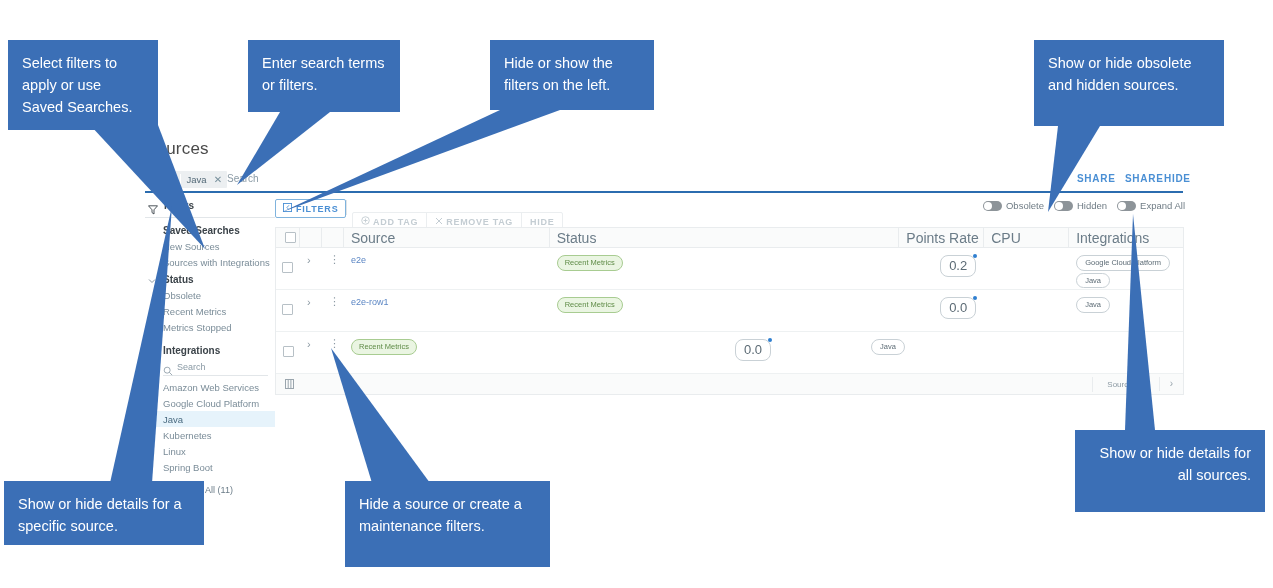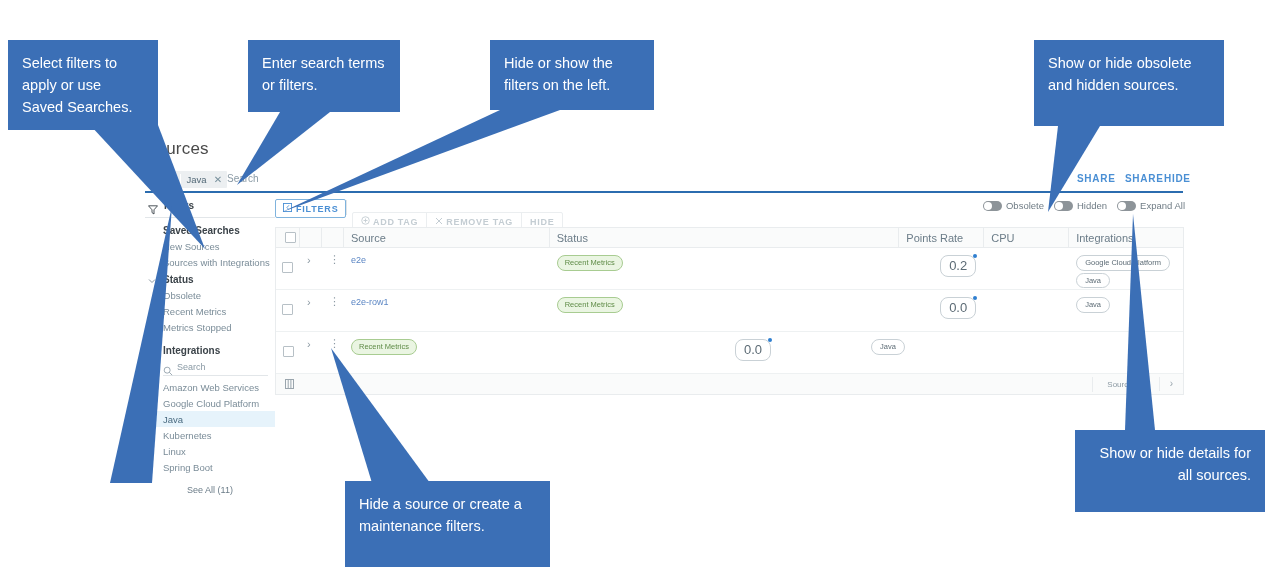--- a/index.html
+++ b/index.html
@@ -231,21 +231,21 @@
     background: #fff;
     box-sizing: border-box;
   }
   .thead {
     display: flex;
     height: 19px;
     background: #fafbfb;
     border-bottom: 1px solid #e9ecee;
   }
   .thead .th {
-    font-size: 11px;
+    font-size: 14px;
     color: #6b7c88;
     display: flex; align-items: center;
     padding-left: 7px;
     border-right: 1px solid #e9ecee;
     box-sizing: border-box;
   }
   .c-check { width: 24px; justify-content: center; padding-left: 0; }
   .c-exp   { width: 22px; }
   .c-kebab { width: 22px; }
   .c-source{ width: 206px; }
@@ -606,16 +606,17 @@
   <div class="callout" style="left:248px; top:40px; width:152px; height:72px;">Enter search terms or filters.</div>
 
   <div class="callout" style="left:8px; top:40px; width:150px; height:90px;">Select filters to apply or use Saved Searches.</div>
 
   <div class="callout" style="left:490px; top:40px; width:164px; height:70px;">Hide or show  the filters on the left.</div>
 
   <div class="callout" style="left:1034px; top:40px; width:190px; height:86px;">Show or hide obsolete and hidden sources.</div>
 
   <div class="callout" style="left:1075px; top:430px; width:190px; height:82px;text-align:right;">Show or hide details for all  sources.</div>
 
+  <div class="callout" style="left:4px; top:481px; width:200px; height:64px;">Show or hide details for a specific source.</div>
 
   <div class="callout" style="left:345px; top:481px; width:205px; height:86px;">Hide a source or create a maintenance filters.</div>
 
 </div>
 
 </body></html>

